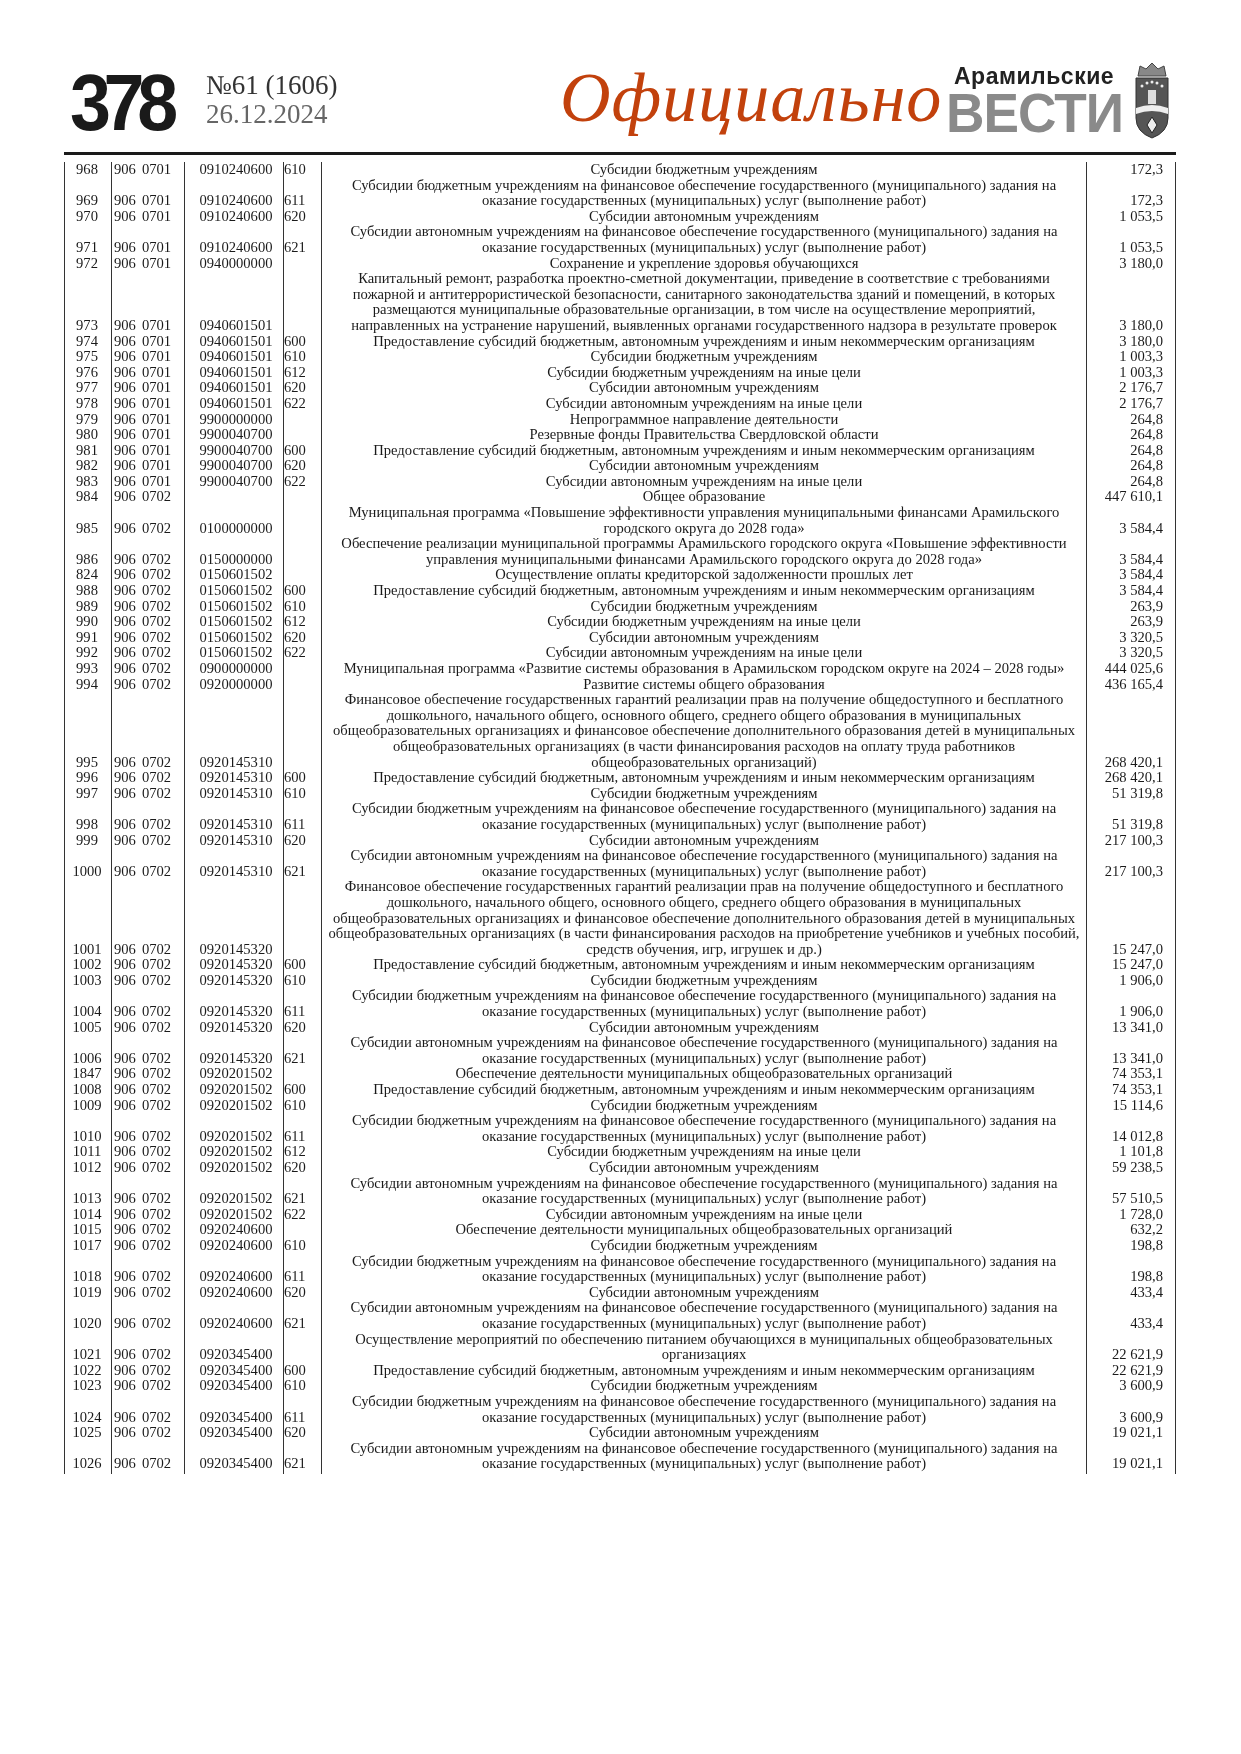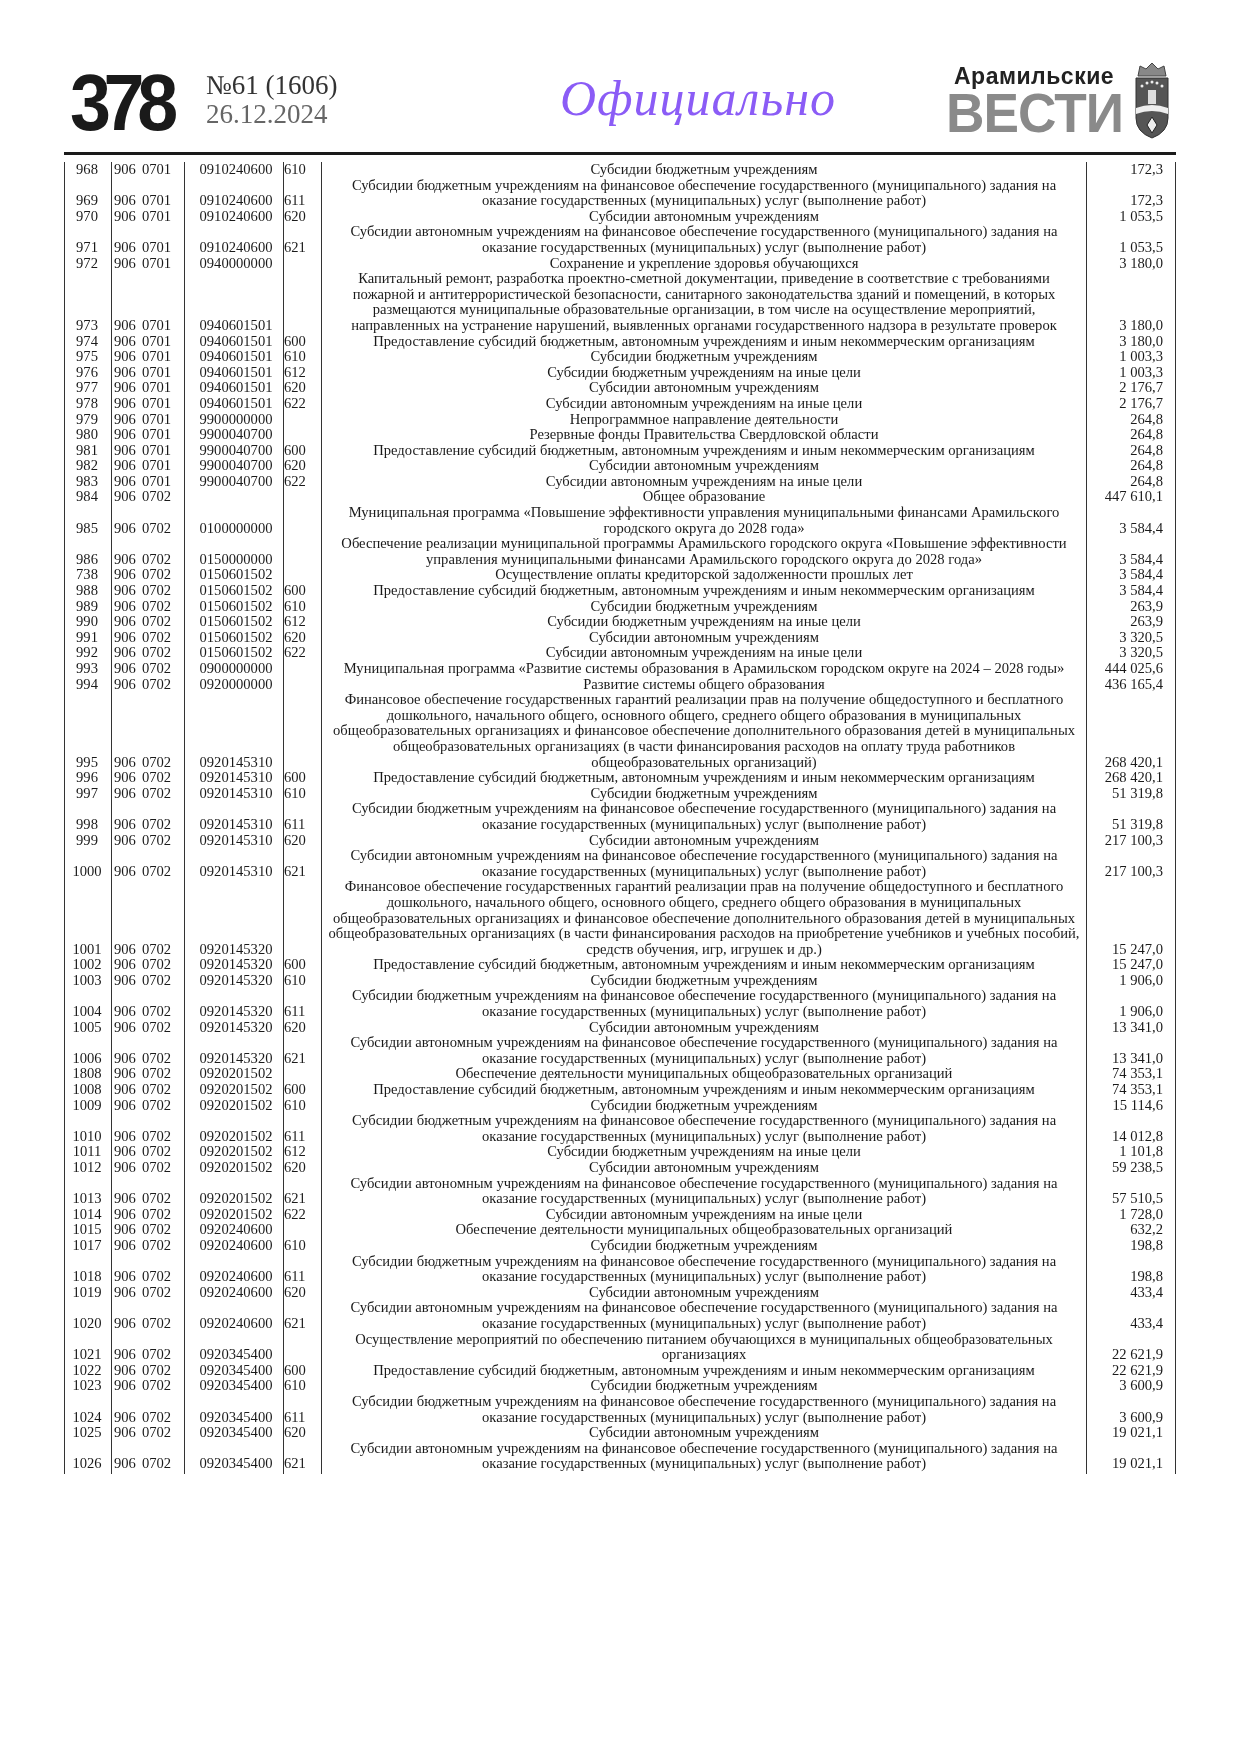--- a/index.html
+++ b/index.html
@@ -5,22 +5,22 @@
   html, body { margin:0; padding:0; background:#ffffff; }
   body { width:1241px; height:1754px; position:relative; overflow:hidden;
          font-family:"Liberation Serif","DejaVu Serif",serif; color:#1a1a1a; }
 
   .masthead { position:absolute; left:64px; top:58px; width:1112px; height:92px; }
   .page-num { position:absolute; left:6px; top:10px; font-family:"Liberation Sans","DejaVu Sans",sans-serif;
               font-weight:bold; font-size:80px; line-height:70px; letter-spacing:-8px; color:#1a1a1a;
               transform:scaleX(0.92); transform-origin:left top; }
   .issue { position:absolute; left:142px; top:14px; font-size:27px; line-height:27px; color:#333; }
   .issue-date { position:absolute; left:142px; top:43px; font-size:27px; line-height:27px; color:#666; }
-  .section-title { position:absolute; left:496px; top:10px; font-style:italic; font-size:50px;
-                   line-height:60px; color:#8b5cf6; letter-spacing:1px; }
+  .section-title { position:absolute; left:496px; top:10px; font-style:italic; font-size:70px;
+                   line-height:60px; color:#c2410c; letter-spacing:1px; }
   .brand-top { position:absolute; left:890px; top:5px; font-family:Liberation Sans, sans-serif;
                font-size:23px; font-weight:bold; color:#222; letter-spacing:0.5px; }
   .brand-main { position:absolute; left:882px; top:26px; font-family:"Liberation Sans","DejaVu Sans",sans-serif;
                 font-size:56px; font-weight:bold; color:#8a8a8a; line-height:58px; letter-spacing:-1px;
                 transform:scaleX(0.95); transform-origin:left top; }
   .crest { position:absolute; left:1068px; top:2px; width:40px; height:80px; }
   .rule { position:absolute; left:64px; top:152px; width:1112px; height:3px; background:#1a1a1a; }
 
   .table-wrap { position:absolute; left:64px; top:162px; width:944px; }
   table { border-collapse:collapse; width:1112px; table-layout:fixed; font-size:14.6px; line-height:15.6px; }
@@ -207,21 +207,21 @@
         </tr>
         <tr>
           <td class="c-n">986</td>
           <td class="c-k"><span>906</span><span style="margin-left: 6px;">0702</span></td>
           <td class="c-s">0150000000</td>
           <td class="c-v"></td>
           <td class="c-d">Обеспечение реализации муниципальной программы Арамильского городского округа «Повышение эффективности управления муниципальными финансами Арамильского городского округа до 2028 года»</td>
           <td class="c-a">3 584,4</td>
         </tr>
         <tr>
-          <td class="c-n">738</td>
+          <td class="c-n">824</td>
           <td class="c-k"><span>906</span><span style="margin-left: 6px;">0702</span></td>
           <td class="c-s">0150601502</td>
           <td class="c-v"></td>
           <td class="c-d">Осуществление оплаты кредиторской задолженности прошлых лет</td>
           <td class="c-a">3 584,4</td>
         </tr>
         <tr>
           <td class="c-n">988</td>
           <td class="c-k"><span>906</span><span style="margin-left: 6px;">0702</span></td>
           <td class="c-s">0150601502</td>
@@ -367,21 +367,21 @@
         </tr>
         <tr>
           <td class="c-n">1006</td>
           <td class="c-k"><span>906</span><span style="margin-left: 6px;">0702</span></td>
           <td class="c-s">0920145320</td>
           <td class="c-v">621</td>
           <td class="c-d">Субсидии автономным учреждениям на финансовое обеспечение государственного (муниципального) задания на оказание государственных (муниципальных) услуг (выполнение работ)</td>
           <td class="c-a">13 341,0</td>
         </tr>
         <tr>
-          <td class="c-n">1808</td>
+          <td class="c-n">1847</td>
           <td class="c-k"><span>906</span><span style="margin-left: 6px;">0702</span></td>
           <td class="c-s">0920201502</td>
           <td class="c-v"></td>
           <td class="c-d">Обеспечение деятельности муниципальных общеобразовательных организаций</td>
           <td class="c-a">74 353,1</td>
         </tr>
         <tr>
           <td class="c-n">1008</td>
           <td class="c-k"><span>906</span><span style="margin-left: 6px;">0702</span></td>
           <td class="c-s">0920201502</td>

